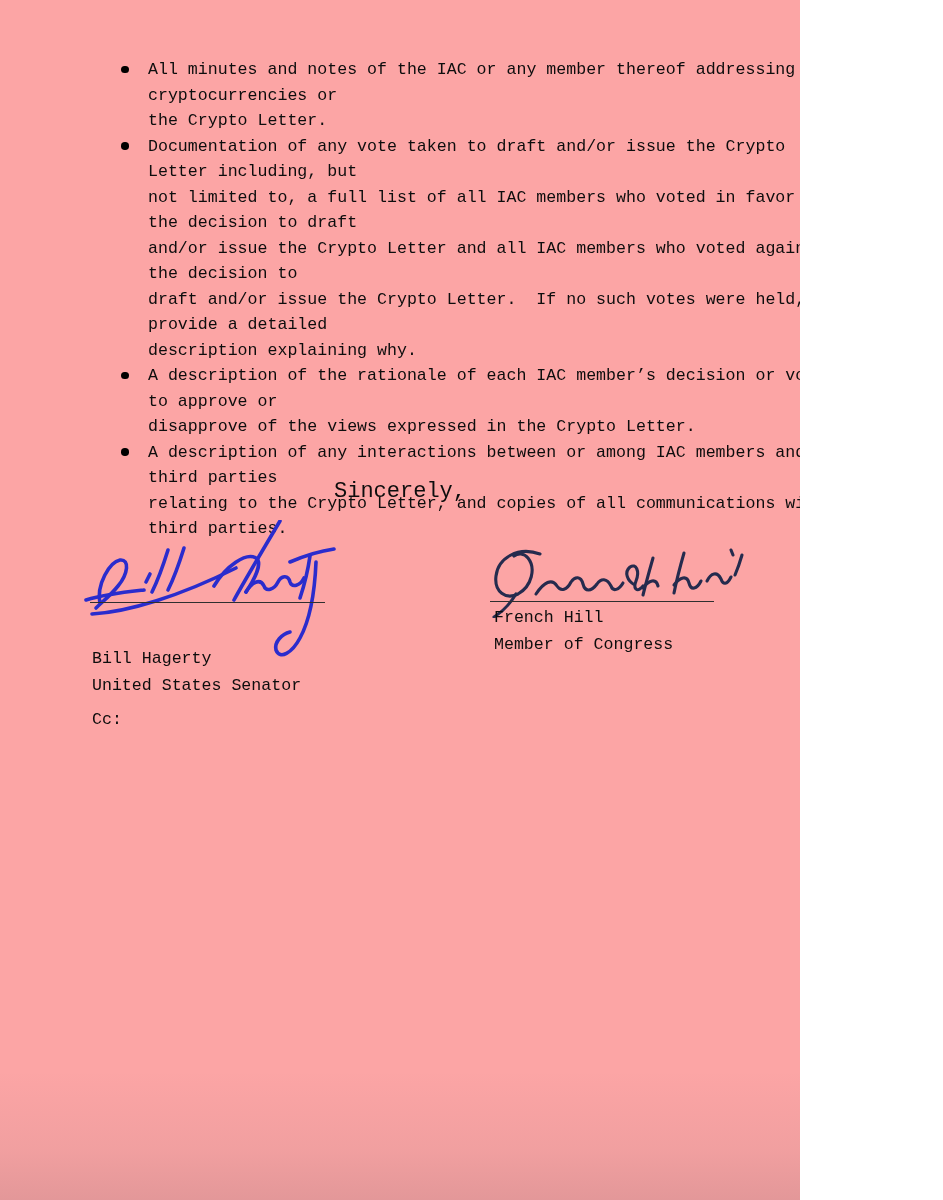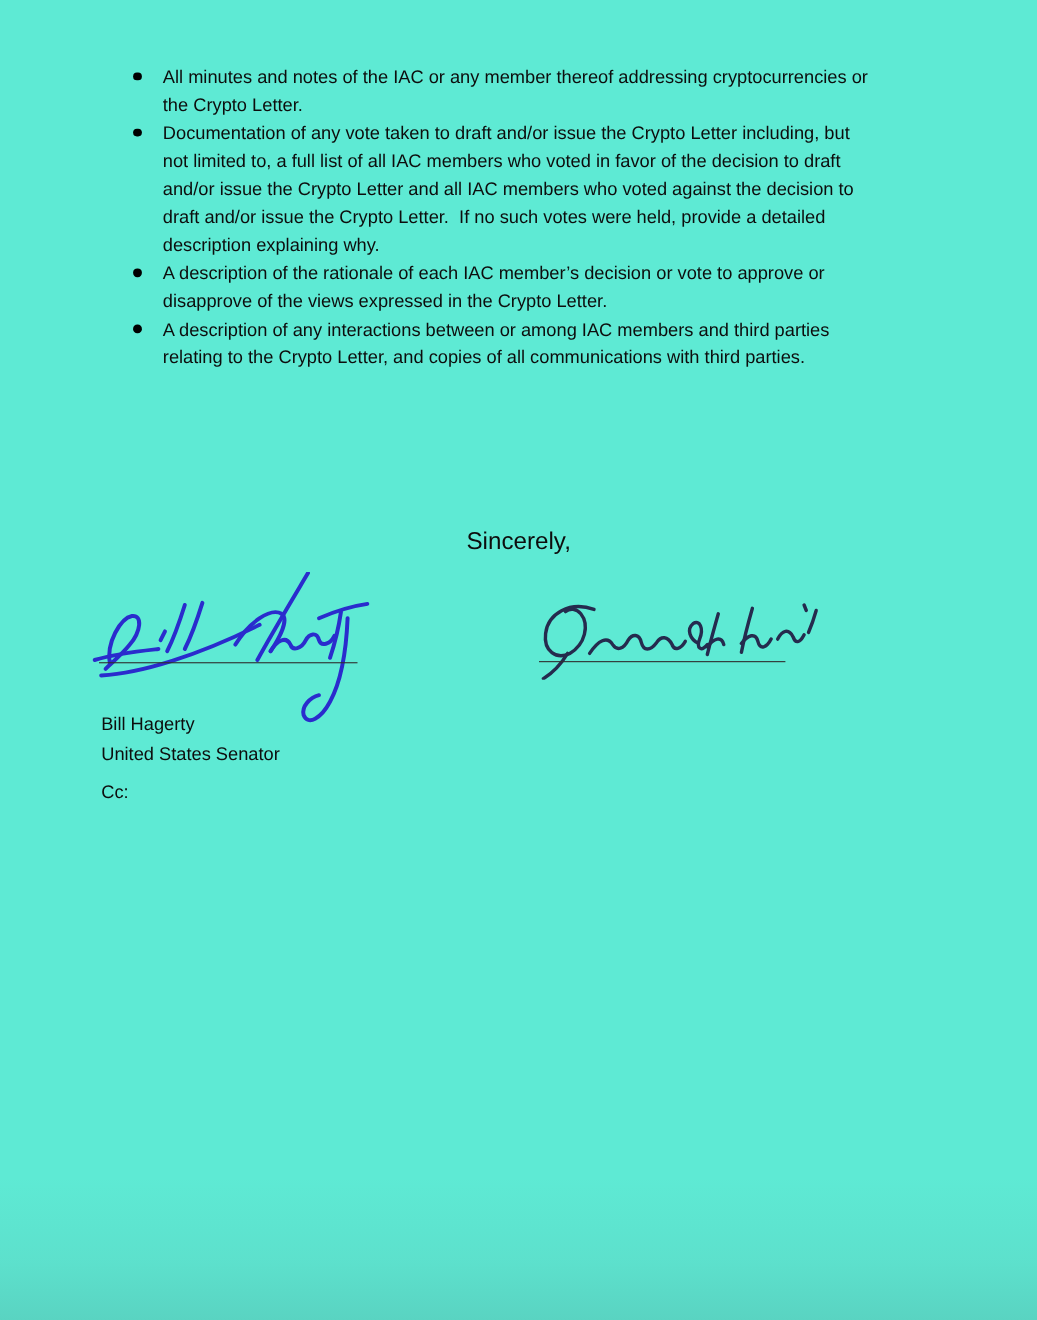--- a/index.html
+++ b/index.html
@@ -1,21 +1,21 @@
 <!DOCTYPE html>
 <html><head>
 <meta charset="utf-8">
 <style>
   html,body{margin:0;padding:0;background:#ffffff;}
   .page{
     position:relative;
-    width:943px;height:1200px;
-    background:#5eead4;
+    width:800px;height:1200px;
+    background:#fca5a5;
     overflow:hidden;
-    font-family:Liberation Sans, sans-serif;
+    font-family:Liberation Mono, monospace;
     color:#0d0d0d;
   }
   .bullet-list{
     position:absolute;left:148px;top:57px;width:700px;
     font-size:16.6px;line-height:25.5px;
   }
   .bullet-item{position:relative;}
   .bullet-text{white-space:pre-wrap;display:block;}
   .bullet-dot{
     position:absolute;left:-27px;top:8.5px;
@@ -119,20 +119,24 @@
   </svg>
 
   <div class="sig-line left"></div>
   <div class="sig-line right"></div>
 
   <div class="sig-block left">
     <div>Bill Hagerty</div>
     <div>United States Senator</div>
   </div>
 
+  <div class="sig-block right">
+    <div>French Hill</div>
+    <div>Member of Congress</div>
+  </div>
 
   <div class="cc-row">
     <span class="cc-label">Cc:</span>
   </div>
 
   <div class="bottom-fade"></div>
 
 </div>
 
 </body></html>

